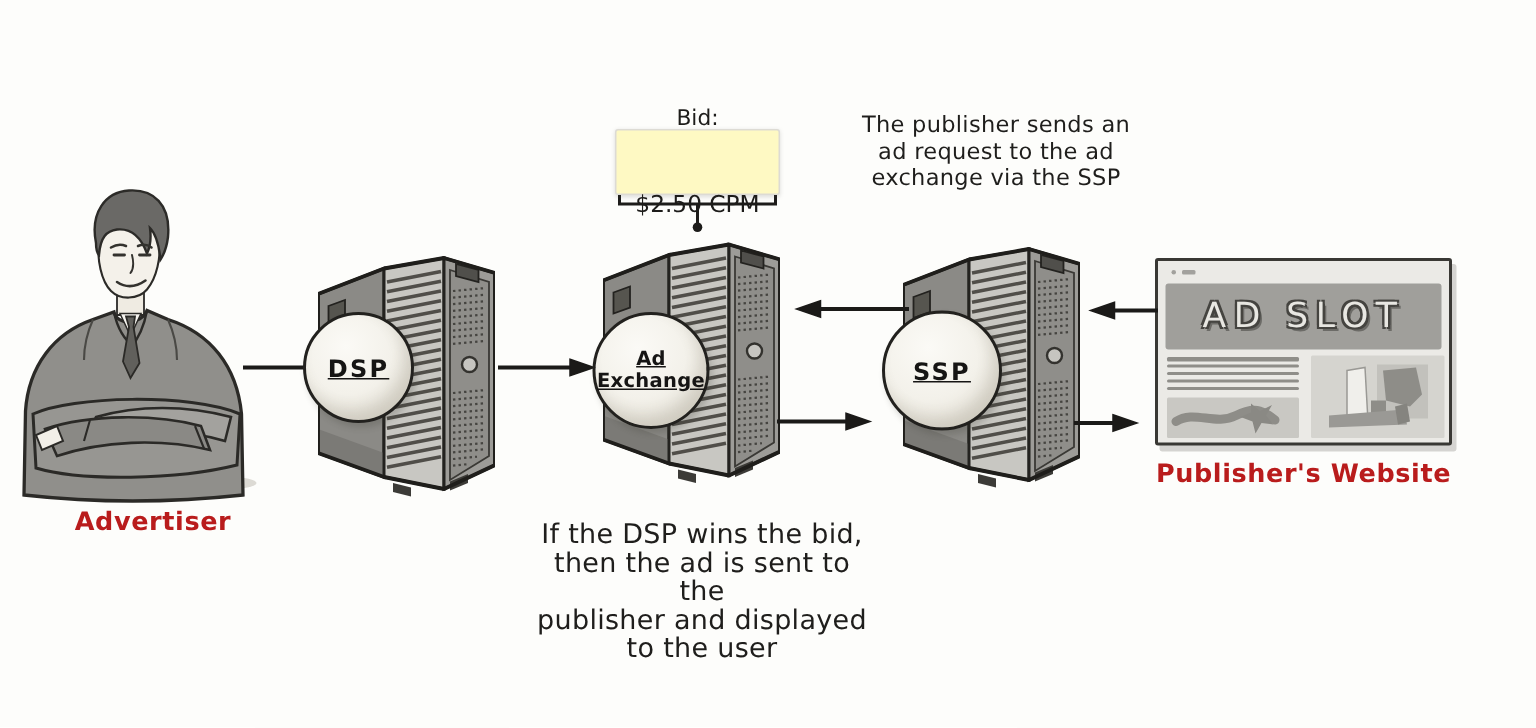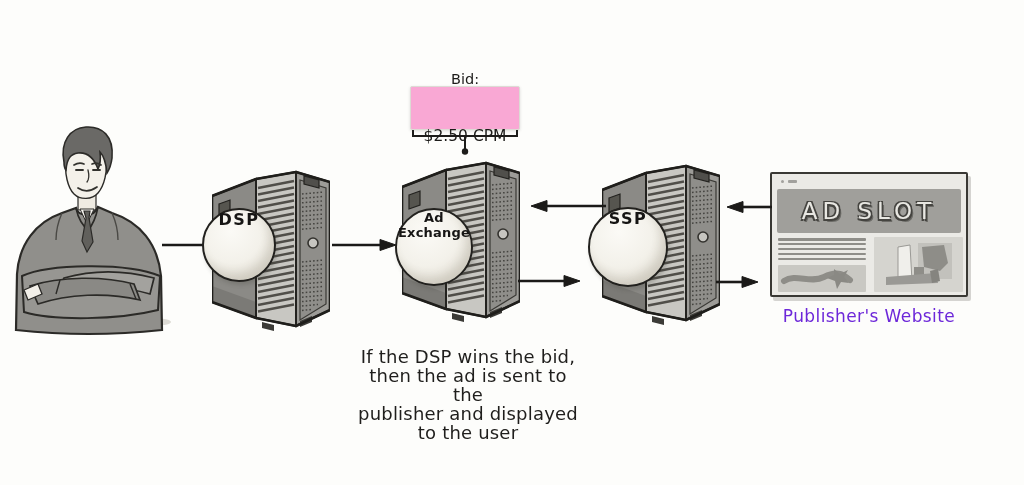--- a/index.html
+++ b/index.html
@@ -13,44 +13,44 @@
     background:#fdfdfb; overflow:hidden;
   }
 
   
   .caption {
     position:absolute; text-align:center; white-space:pre-line;
     font-size:15px; line-height:18px; letter-spacing:0.2px;
     color:#1f1e1c; z-index:5;
   }
   .big-label {
-    position:absolute; text-align:center; font-weight:normal;
-    font-size:17px; letter-spacing:0.4px; color:#6d28d9; z-index:5;
+    position:absolute; text-align:center; font-weight:bold;
+    font-size:17px; letter-spacing:0.4px; color:#b91c1c; z-index:5;
   }
 
   
   .bid-sign {
     position:absolute; left:410px; top:86px; width:110px; height:44px;
-    background:#f9a8d4; border:1px solid #ddDBd4; border-radius:2px;
+    background:#fef9c3; border:1px solid #ddDBd4; border-radius:2px;
     box-shadow:0 1px 3px rgba(80,78,70,0.18);
     display:flex; flex-direction:column; align-items:center; justify-content:center;
     z-index:5; text-align:center;
   }
   .bid-sign .l1 { font-size:14.5px; line-height:17px; }
   .bid-sign .l2 { font-size:15.5px; line-height:19px;margin-top:39px; }
 
   
   .node-circle {
     position:absolute; border-radius:50%;
     border:2.5px solid #22211e;
-    display:flex; justify-content:center;
+    display:flex; align-items:center; justify-content:center;
     text-align:center; font-weight:bold; white-space:pre-line;
     background:radial-gradient(circle at 38% 30%, #fbfaf6 0%, #f3f1ea 48%, #ddd8cc 100%);
     box-shadow:inset -5px -7px 9px rgba(95,88,70,0.16), 2px 3px 4px rgba(60,58,50,0.22);
-    z-index:4; color:#161514;
+    z-index:4; color:#161514;text-decoration:underline;
   }
   .node-circle.small-text { font-size:13px; line-height:15px; letter-spacing:0.2px; }
   .node-circle.big-text   { font-size:16px; letter-spacing:1.5px; }
 
   .server { position:absolute; z-index:2; }
   #arrows { position:absolute; left:0; top:0; z-index:3; }
   .advertiser-svg { position:absolute; left:8px; top:118px; z-index:2; }
 
   
   .website {
@@ -237,25 +237,29 @@
   <div class="node-circle small-text" style="left:395px; top:208px; width:78px; height:78px">
     <span>Ad
 Exchange</span>
   </div>
 
   <div class="bid-sign">
     <div class="l1">Bid:</div>
     <div class="l2">$2.50 CPM</div>
   </div>
 
+  <div class="caption" style="left:552px; top:75px; width:224px; line-height:17.5px">The publisher sends an
+ad request to the ad
+exchange via the SSP</div>
   <div class="caption" style="left:352px; top:347px; width:232px; font-size:18px; line-height:19px">If the DSP wins the bid,
 then the ad is sent to the
 publisher and displayed
 to the user</div>
 
+  <div class="big-label" style="left:28px; top:338px; width:148px">Advertiser</div>
   <div class="big-label" style="left:762px; top:306px; width:214px">Publisher's Website</div>
 
   <div class="website">
     <div class="win-dot"></div>
     <div class="win-dash"></div>
     <div class="ad-banner">
       <span class="ad-slot-text">AD SLOT</span>
     </div>
     <div class="text-lines">
       <div class="tl"></div>

